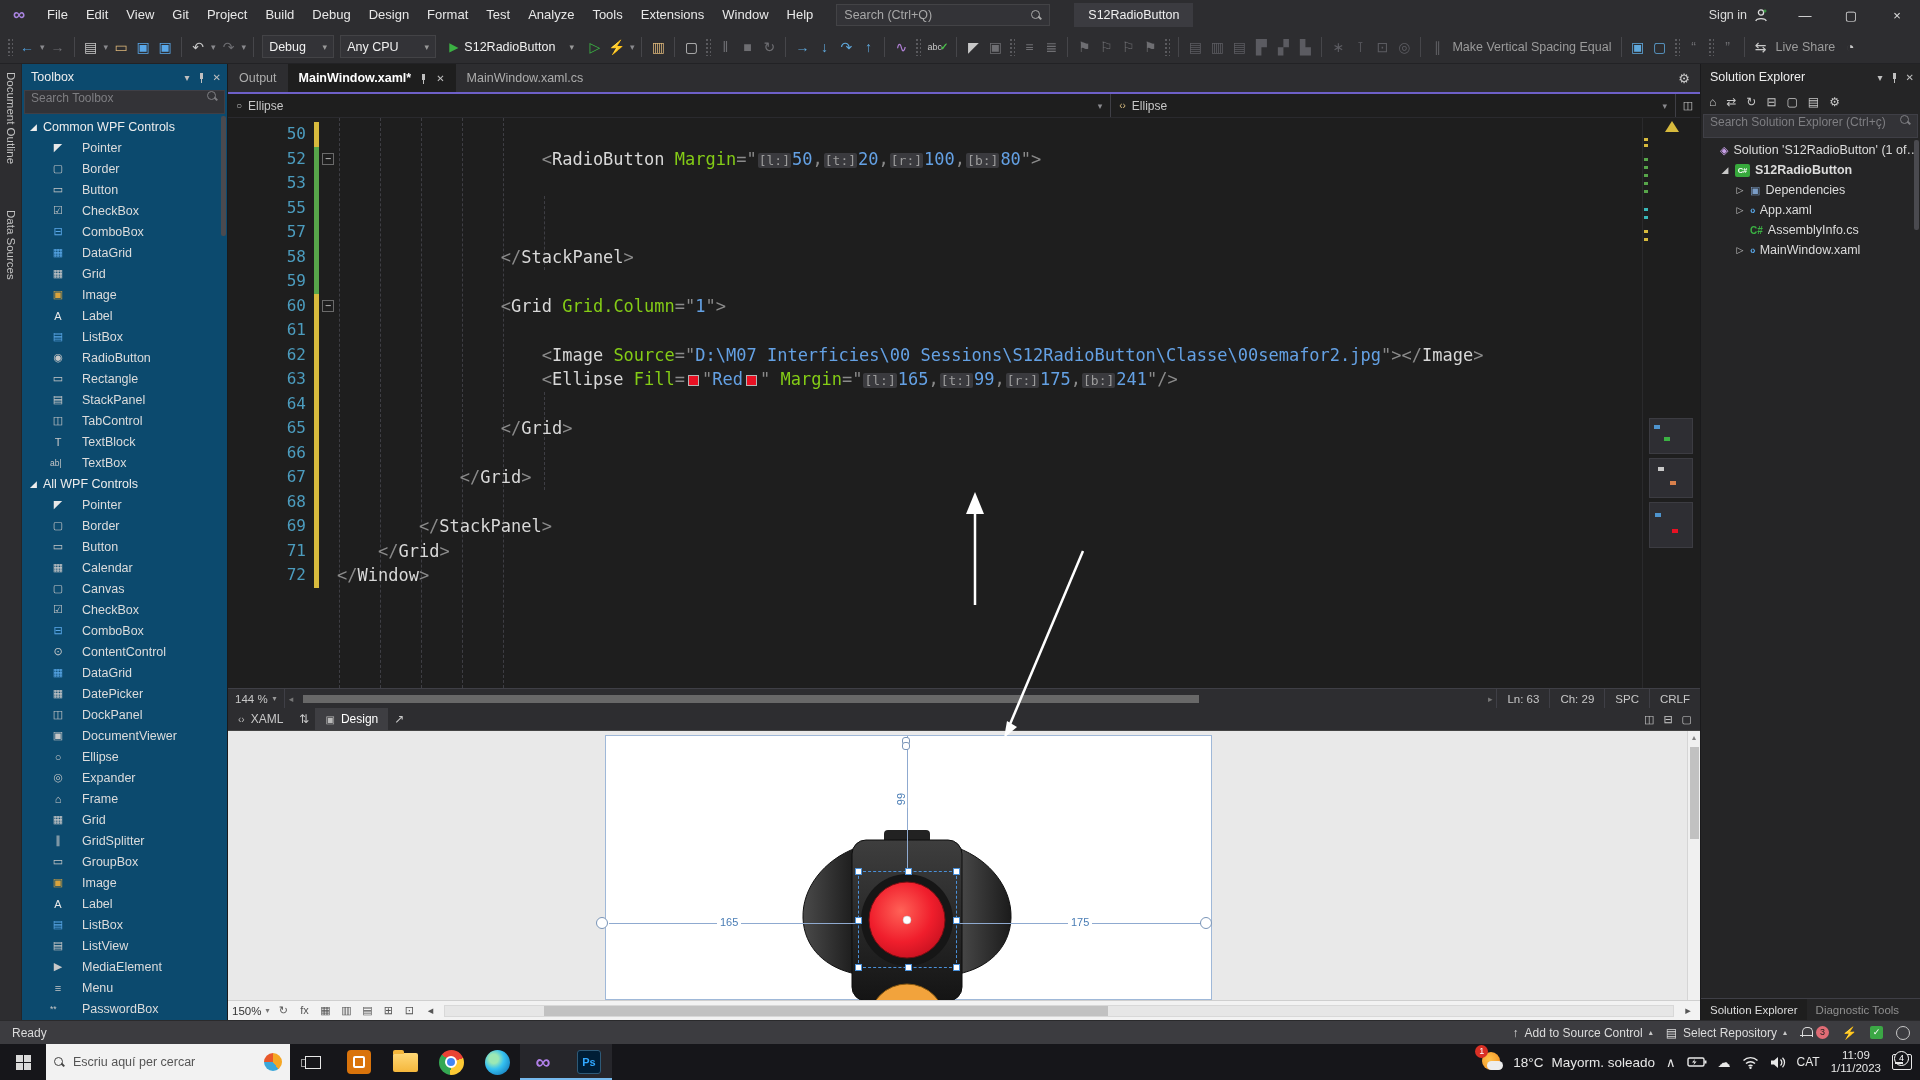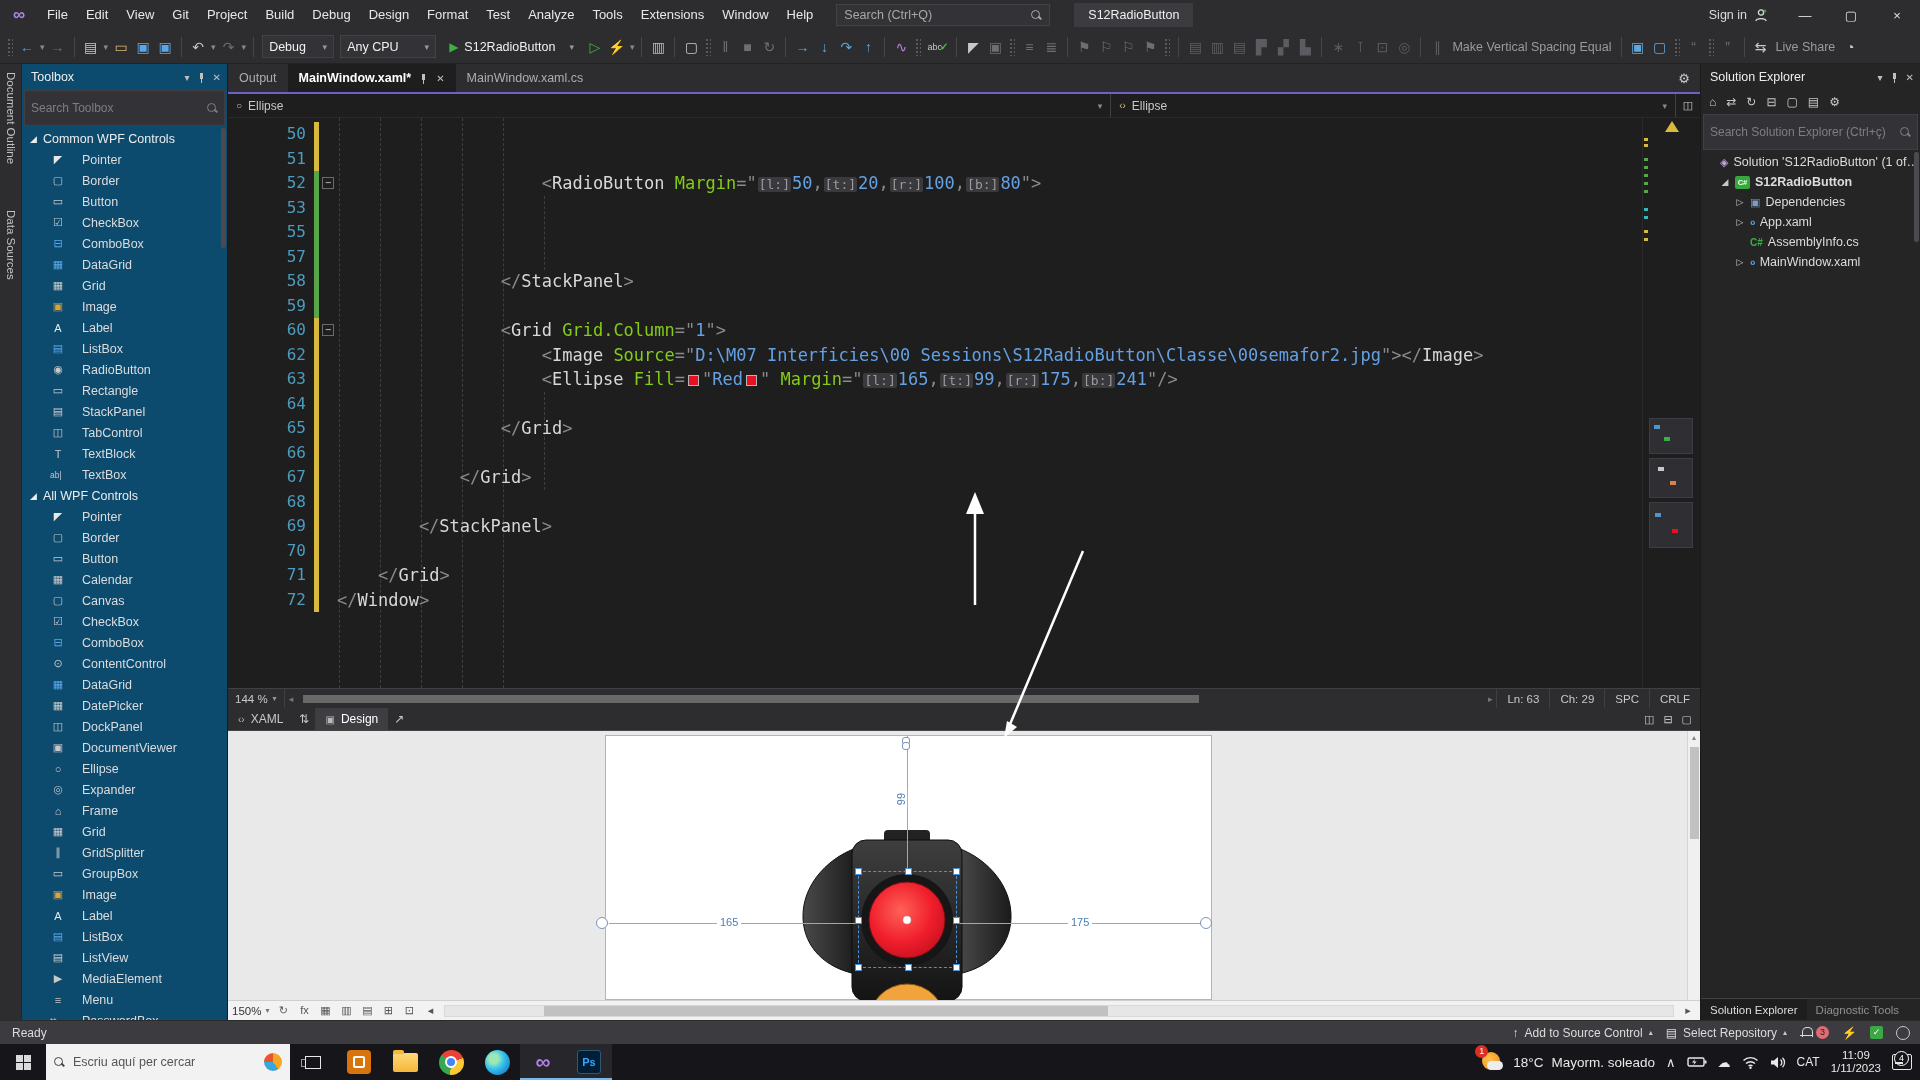--- a/index.html
+++ b/index.html
@@ -49,21 +49,21 @@
   .left-strip{width:22px;background:#2D2D30;border-right:1px solid #252528;display:flex;flex-direction:column;align-items:center;padding-top:8px;gap:46px}
   .vtab{writing-mode:vertical-rl;font-size:11.5px;color:#C2C2C2;white-space:nowrap}
 
   
   .toolbox{width:206px;background:#0c4a6e;display:flex;flex-direction:column;border-right:1px solid #1a1a1c;position:relative}
   .panel-head{height:26px;display:flex;align-items:center;padding:0 6px 0 9px;color:#EDEDED;font-size:12.5px;flex:none}
   .panel-head .ph-icons{margin-left:auto;display:flex;align-items:center;gap:7px;color:#C0C0C0;font-size:10px}
   .pinicon{display:inline-block;width:9px;height:9px;position:relative}
   .pinicon::before{content:"";position:absolute;left:3px;top:0;width:3px;height:6px;background:#C0C0C0}
   .pinicon::after{content:"";position:absolute;left:4px;top:6px;width:1px;height:4px;background:#C0C0C0}
-  .panel-search{height:36px;margin:0 2px;background:#333337;border:1px solid #3F3F46;display:flex;align-items:center;padding:0 6px;color:#7E7E82;font-size:12px;flex:none}
+  .panel-search{height:24px;margin:0 2px;background:#333337;border:1px solid #3F3F46;display:flex;padding:0 6px;color:#7E7E82;font-size:12px;flex:none}
   .panel-search span{flex:1;overflow:hidden;white-space:nowrap;text-overflow:ellipsis}
   .tbx-list{flex:1;overflow:hidden;padding-top:2px;position:relative}
   .tbx-sec{height:21px;display:flex;align-items:center;color:#EDEDED;font-size:12.5px;gap:6px;padding-left:8px}
   .tbx-sec .tri{font-size:9px;color:#EDEDED}
   .tbx-item{height:21px;display:flex;align-items:center;color:#DCDCDC;font-size:12.5px}
   .tbx-item .ig{width:16px;margin-left:28px;text-align:center;font-size:11px;flex:none}
   .tbx-item .it{font-size:8.5px;color:#C8C8C8;width:16px;margin-left:28px;flex:none}
   .tbx-item .lb{margin-left:16px}
   .tbx-scroll{position:absolute;right:1px;top:2px;width:5px;height:120px;background:#4A4A4F;border-radius:2px}
 
@@ -592,27 +592,20 @@
         <div id="code-rows">
             <div class="code-row">
               <div class="c-bp"></div>
               <div class="c-ln">50</div>
               <div class="c-bar bar-y"></div>
               <div class="c-fold"></div>
               <div class="c-txt" style="--i: 0;"></div>
             </div>
             <div class="code-row">
               <div class="c-bp"></div>
-              <div class="c-ln">51</div>
-              <div class="c-bar bar-y"></div>
-              <div class="c-fold"></div>
-              <div class="c-txt" style="--i: 0;"></div>
-            </div>
-            <div class="code-row">
-              <div class="c-bp"></div>
               <div class="c-ln">52</div>
               <div class="c-bar bar-g"></div>
               <div class="c-fold">
                 <span class="fold-box">−</span>
               </div>
               <div class="c-txt" style="--i: 20;"><span class="tok-d">&lt;</span><span class="tok-e">RadioButton</span><span class="tok-t"> </span><span class="tok-a">Margin</span><span class="tok-d">="</span><span class="tok-ad">l:</span><span class="tok-v">50</span><span class="tok-d">,</span><span class="tok-ad">t:</span><span class="tok-v">20</span><span class="tok-d">,</span><span class="tok-ad">r:</span><span class="tok-v">100</span><span class="tok-d">,</span><span class="tok-ad">b:</span><span class="tok-v">80</span><span class="tok-d">"&gt;</span></div>
             </div>
             <div class="code-row">
               <div class="c-bp"></div>
               <div class="c-ln">53</div>
@@ -652,20 +645,27 @@
               <div class="c-bp"></div>
               <div class="c-ln">60</div>
               <div class="c-bar bar-y"></div>
               <div class="c-fold">
                 <span class="fold-box">−</span>
               </div>
               <div class="c-txt" style="--i: 16;"><span class="tok-d">&lt;</span><span class="tok-e">Grid</span><span class="tok-t"> </span><span class="tok-a">Grid.Column</span><span class="tok-d">="</span><span class="tok-v">1</span><span class="tok-d">"&gt;</span></div>
             </div>
             <div class="code-row">
               <div class="c-bp"></div>
+              <div class="c-ln">61</div>
+              <div class="c-bar bar-y"></div>
+              <div class="c-fold"></div>
+              <div class="c-txt" style="--i: 0;"></div>
+            </div>
+            <div class="code-row">
+              <div class="c-bp"></div>
               <div class="c-ln">62</div>
               <div class="c-bar bar-y"></div>
               <div class="c-fold"></div>
               <div class="c-txt" style="--i: 20;"><span class="tok-d">&lt;</span><span class="tok-e">Image</span><span class="tok-t"> </span><span class="tok-a">Source</span><span class="tok-d">="</span><span class="tok-v">D:\M07 Interficies\00 Sessions\S12RadioButton\Classe\00semafor2.jpg</span><span class="tok-d">"&gt;</span><span class="tok-d">&lt;/</span><span class="tok-e">Image</span><span class="tok-d">&gt;</span></div>
             </div>
             <div class="code-row">
               <div class="c-bp"></div>
               <div class="c-ln">63</div>
               <div class="c-bar bar-y"></div>
               <div class="c-fold"></div>
@@ -705,27 +705,20 @@
               <div class="c-bar bar-y"></div>
               <div class="c-fold"></div>
               <div class="c-txt" style="--i: 0;"></div>
             </div>
             <div class="code-row">
               <div class="c-bp"></div>
               <div class="c-ln">69</div>
               <div class="c-bar bar-y"></div>
               <div class="c-fold"></div>
               <div class="c-txt" style="--i: 8;"><span class="tok-d">&lt;/</span><span class="tok-e">StackPanel</span><span class="tok-d">&gt;</span></div>
-            </div>
-            <div class="code-row">
-              <div class="c-bp"></div>
-              <div class="c-ln">70</div>
-              <div class="c-bar bar-y"></div>
-              <div class="c-fold"></div>
-              <div class="c-txt" style="--i: 0;"></div>
             </div>
             <div class="code-row">
               <div class="c-bp"></div>
               <div class="c-ln">71</div>
               <div class="c-bar bar-y"></div>
               <div class="c-fold"></div>
               <div class="c-txt" style="--i: 4;"><span class="tok-d">&lt;/</span><span class="tok-e">Grid</span><span class="tok-d">&gt;</span></div>
             </div>
             <div class="code-row">
               <div class="c-bp"></div>

